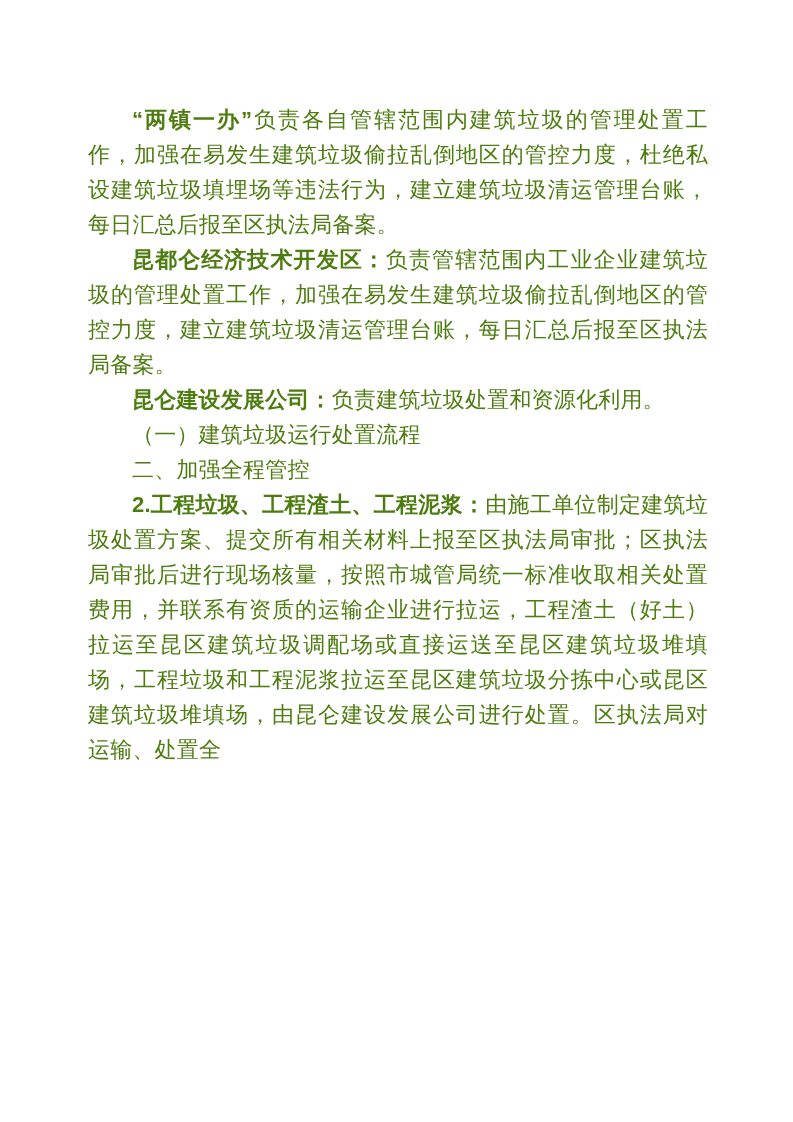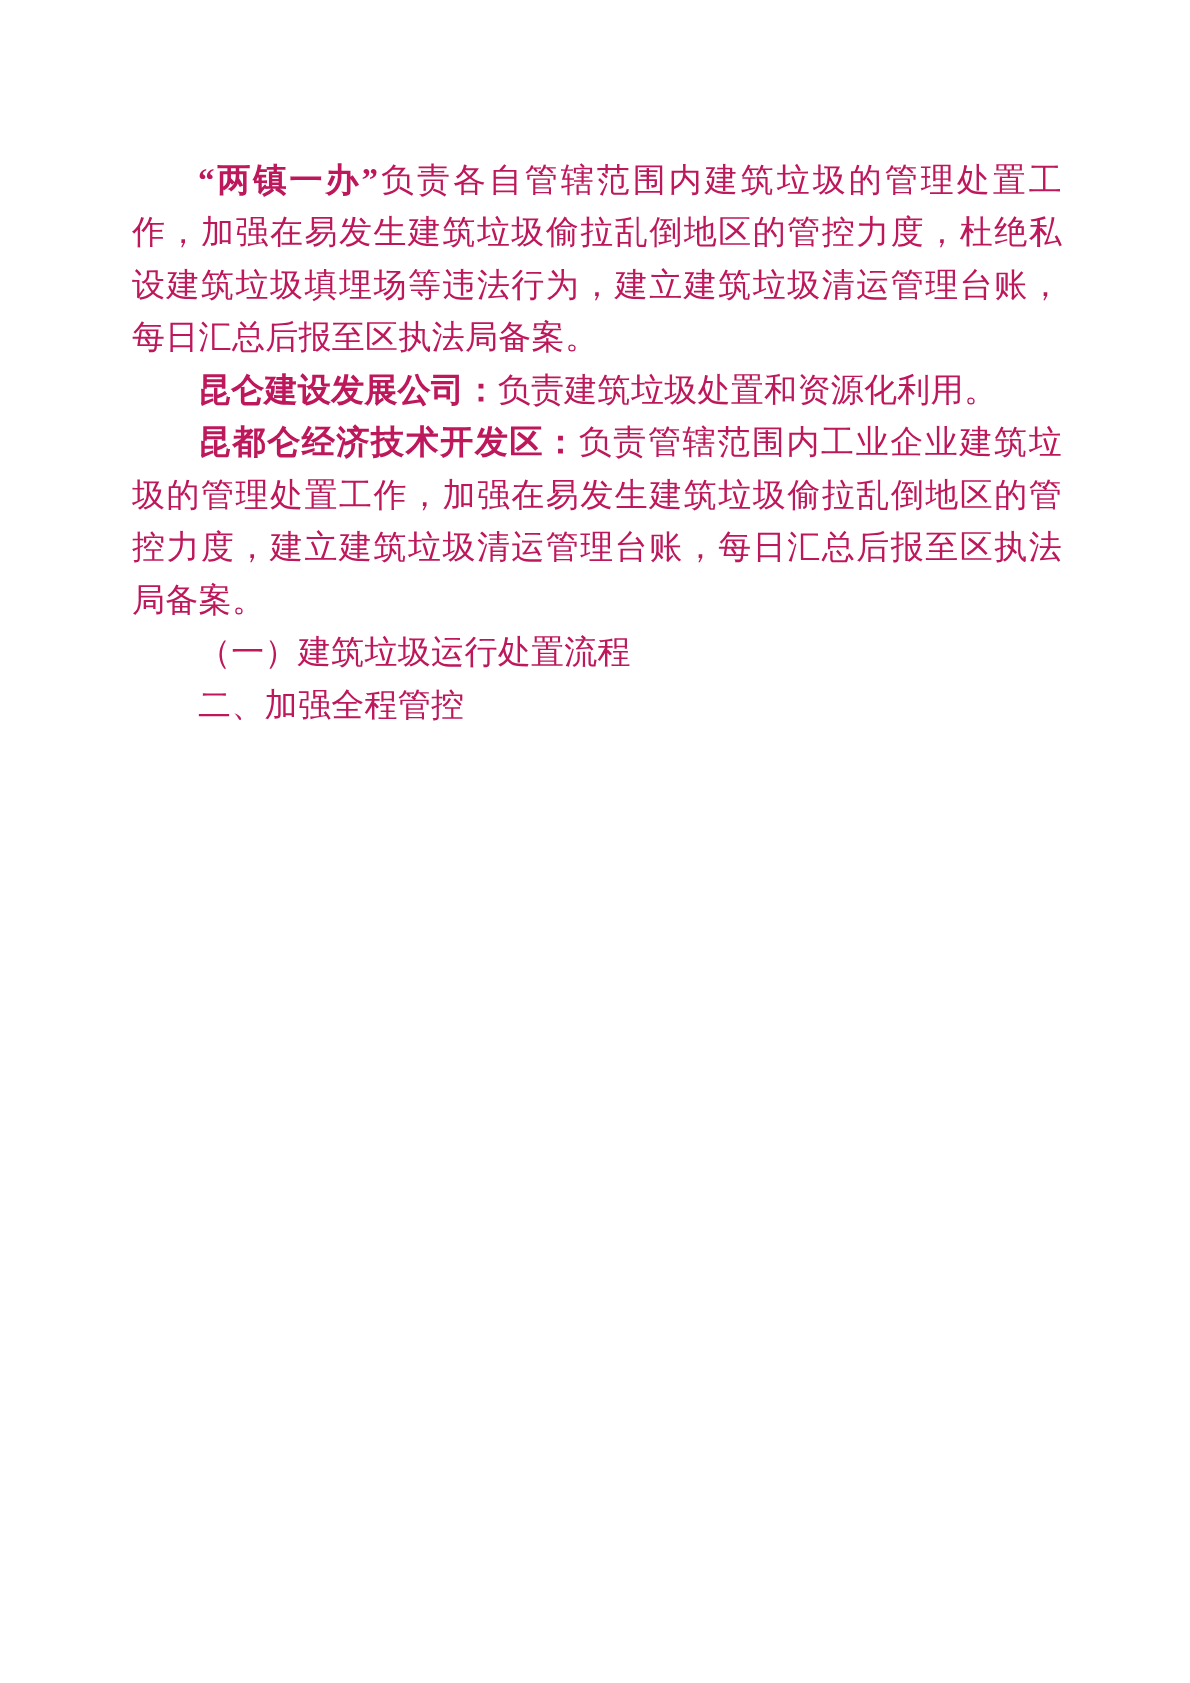--- a/index.html
+++ b/index.html
@@ -6,22 +6,22 @@
     margin: 0;
     padding: 0;
     background: #ffffff;
   }
   .page {
     position: relative;
     width: 793px;
     height: 1122px;
     background: #ffffff;
     overflow: hidden;
-    font-family: Liberation Serif, serif;
-    color: #be185d;
+    font-family: Liberation Sans, sans-serif;
+    color: #4d7c0f;
   }
   .content {
     position: absolute;
     top: 102px;
     left: 88px;
     width: 620px;
     font-size: 22px;
     line-height: 35px;
     text-align: justify;
     text-justify: inter-ideograph;
@@ -37,24 +37,25 @@
   }
 </style>
 </head>
 <body>
 
 <div class="page">
   <div class="content">
 
     <p class="para"><b class="run-bold">“两镇一办”</b><span>负责各自管辖范围内建筑垃圾的管理处置工作，加强在易发生建筑垃圾偷拉乱倒地区的管控力度，杜绝私设建筑垃圾填埋场等违法行为，建立建筑垃圾清运管理台账，每日汇总后报至区执法局备案。</span></p>
 
+    <p class="para"><b class="run-bold">昆都仑经济技术开发区：</b><span>负责管辖范围内工业企业建筑垃圾的管理处置工作，加强在易发生建筑垃圾偷拉乱倒地区的管控力度，建立建筑垃圾清运管理台账，每日汇总后报至区执法局备案。</span></p>
+
     <p class="para"><b class="run-bold">昆仑建设发展公司：</b><span>负责建筑垃圾处置和资源化利用。</span></p>
-
-    <p class="para"><b class="run-bold">昆都仑经济技术开发区：</b><span>负责管辖范围内工业企业建筑垃圾的管理处置工作，加强在易发生建筑垃圾偷拉乱倒地区的管控力度，建立建筑垃圾清运管理台账，每日汇总后报至区执法局备案。</span></p>
 
     <p class="para"><b class="run-bold"></b><span>（一）建筑垃圾运行处置流程</span></p>
 
     <p class="para"><b class="run-bold"></b><span>二、加强全程管控</span></p>
 
 
+    <p class="para"><b class="run-bold">2.工程垃圾、工程渣土、工程泥浆：</b><span>由施工单位制定建筑垃圾处置方案、提交所有相关材料上报至区执法局审批；区执法局审批后进行现场核量，按照市城管局统一标准收取相关处置费用，并联系有资质的运输企业进行拉运，工程渣土（好土）拉运至昆区建筑垃圾调配场或直接运送至昆区建筑垃圾堆填场，工程垃圾和工程泥浆拉运至昆区建筑垃圾分拣中心或昆区建筑垃圾堆填场，由昆仑建设发展公司进行处置。区执法局对运输、处置全</span></p>
 
   </div>
 </div>
 
 </body></html>

